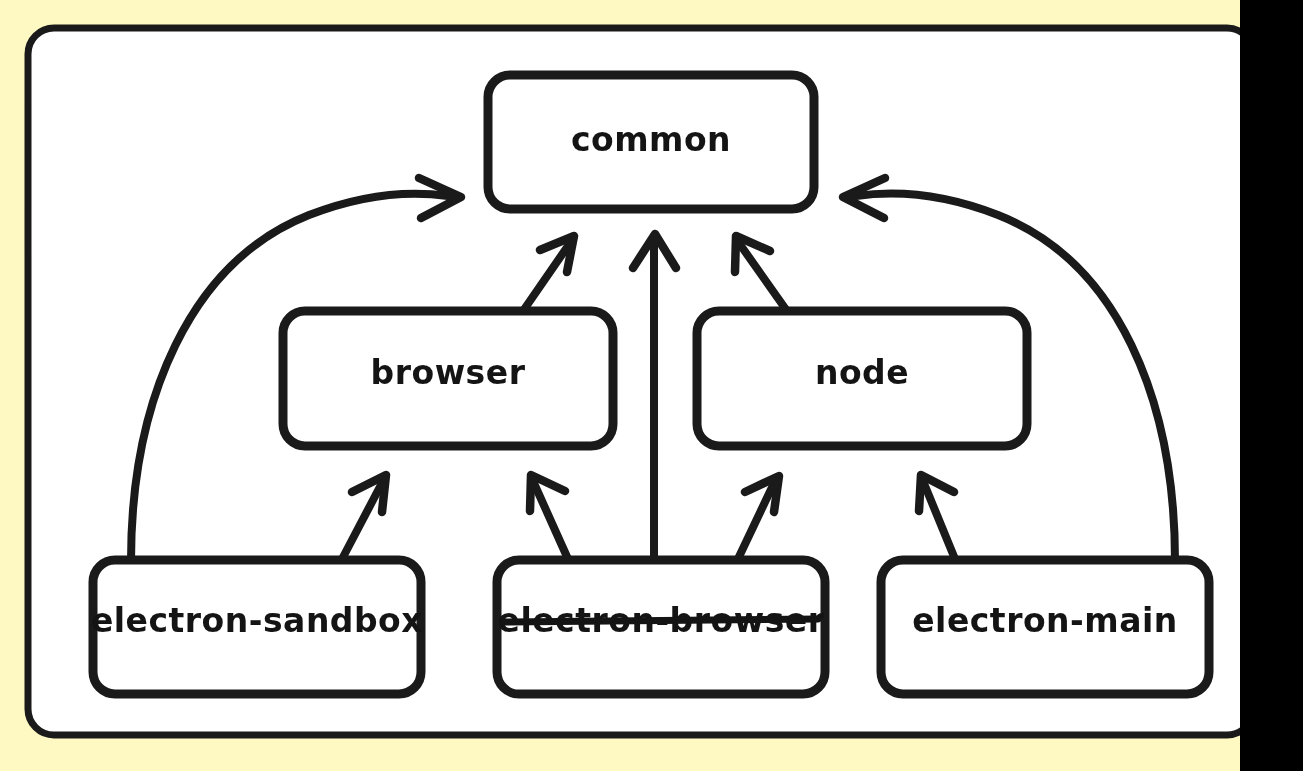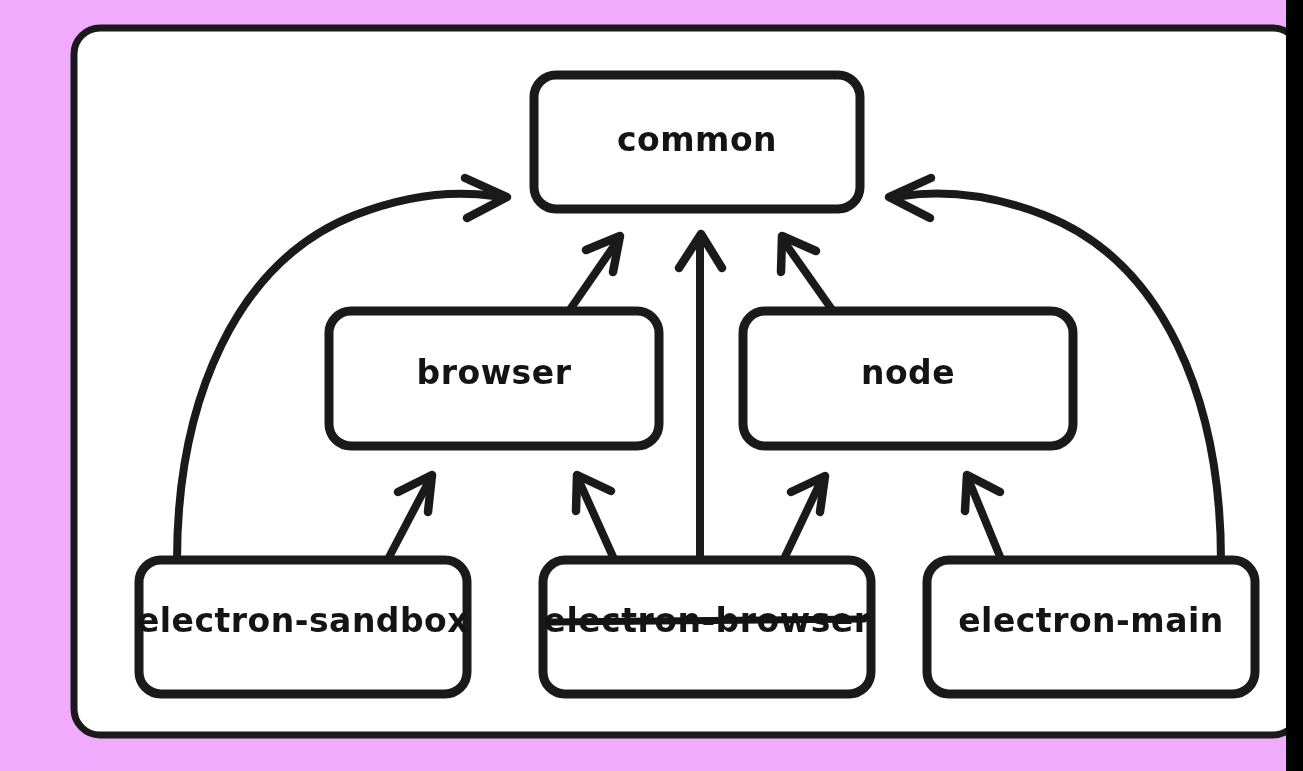--- a/index.html
+++ b/index.html
@@ -4,23 +4,22 @@
 <style>
   html, body {
     margin: 0;
     padding: 0;
     background: #000000;
   }
   #canvas {
     position: relative;
     width: 1240px;
     height: 771px;
-    background: #f0abfc;
+    background: #fef9c3;
     overflow: hidden;
-    padding-left: 46px;
   }
   #diagram-svg {
     display: block;
     width: 1303px;
     height: 771px;
   }
   .frame-rect {
     fill: #ffffff;
     stroke: #1a1a1a;
     stroke-width: 7;

